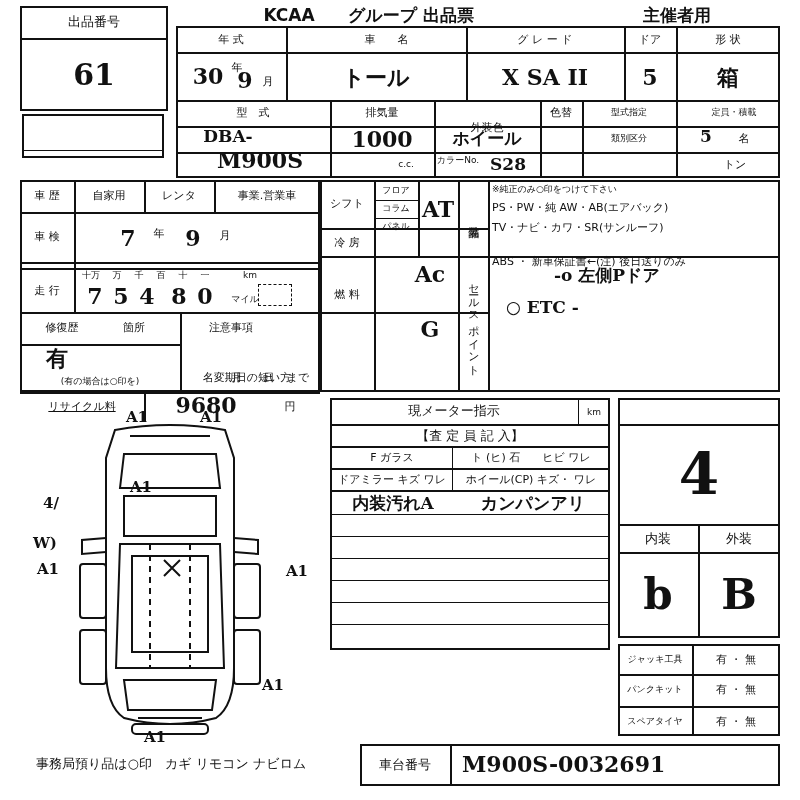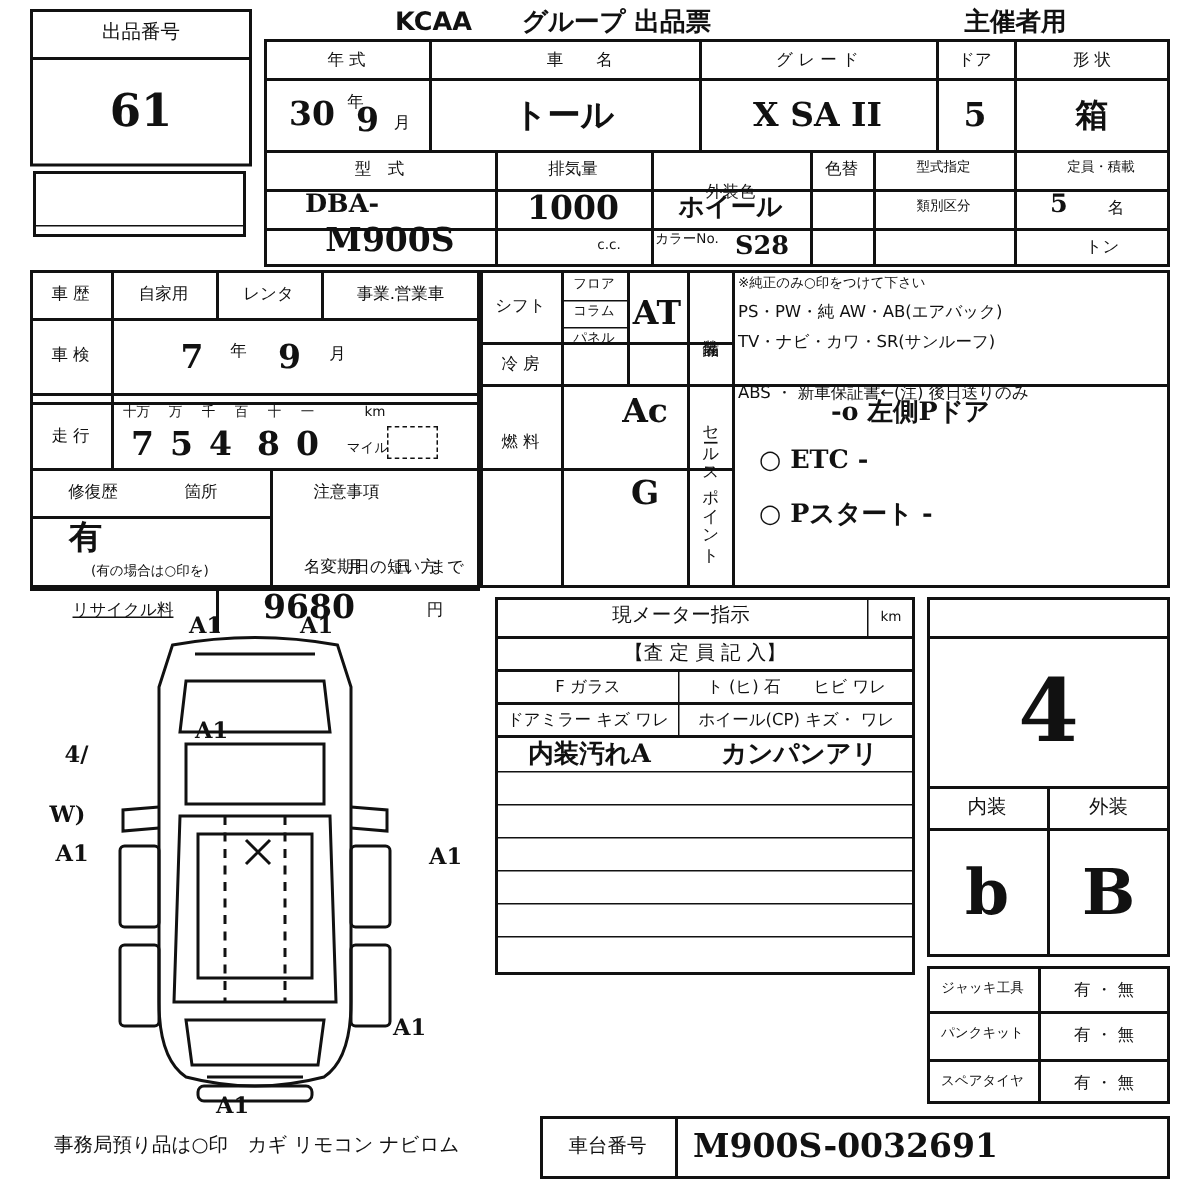--- a/index.html
+++ b/index.html
@@ -179,21 +179,20 @@
   <div class="lbl sm vert" style="left:458px;top:182px;width:30px;height:72px;">装備品</div>
   <div class="lbl sm vert" style="left:458px;top:258px;width:30px;height:132px;">セールスポイント</div>
 
   <div class="lbl tiny" style="left:492px;top:182px;width:280px;height:16px;justify-content:flex-start;">※純正のみ○印をつけて下さい</div>
   <div class="lbl sm" style="left:492px;top:198px;width:288px;height:20px;justify-content:flex-start;">PS・PW・純 AW・AB(エアバック)</div>
   <div class="lbl sm" style="left:492px;top:218px;width:288px;height:20px;justify-content:flex-start;">TV・ナビ・カワ・SR(サンルーフ)</div>
   <div class="lbl sm" style="left:492px;top:253px;width:288px;height:18px;justify-content:flex-start;">ABS ・ 新車保証書←(注) 後日送りのみ</div>
 
   <div class="lbl lg hand" style="left:554px;top:262px;width:220px;height:28px;justify-content:flex-start;">-o 左側Pドア</div>
   <div class="lbl lg hand" style="left:506px;top:294px;width:220px;height:28px;justify-content:flex-start;">○ ETC -</div>
-  <div class="lbl lg hand" style="left:506px;top:330px;width:230px;height:28px;justify-content:flex-start;">○ Pスタート -</div>
 
   <div class="box" style="left:330px;top:398px;width:280px;height:252px;"></div>
   <div class="hline" style="left:330px;top:424px;width:280px;"></div>
   <div class="hline" style="left:330px;top:446px;width:280px;"></div>
   <div class="hline" style="left:330px;top:468px;width:280px;"></div>
   <div class="hline" style="left:330px;top:490px;width:280px;"></div>
   <div class="hline1" style="left:330px;top:514px;width:280px;"></div>
   <div class="hline1" style="left:330px;top:536px;width:280px;"></div>
   <div class="hline1" style="left:330px;top:558px;width:280px;"></div>
   <div class="hline1" style="left:330px;top:580px;width:280px;"></div>

